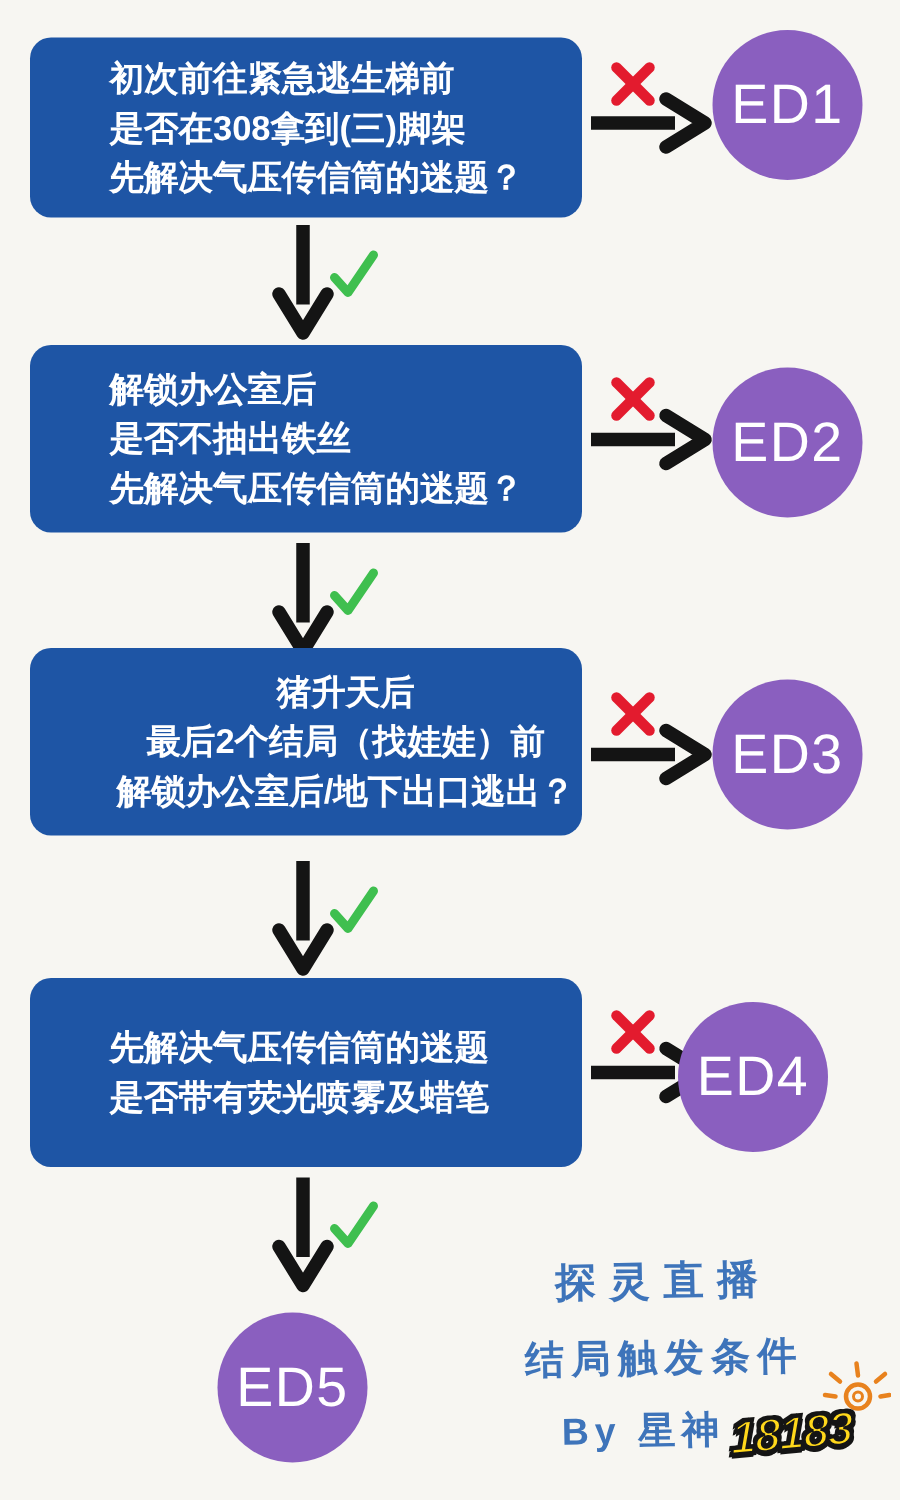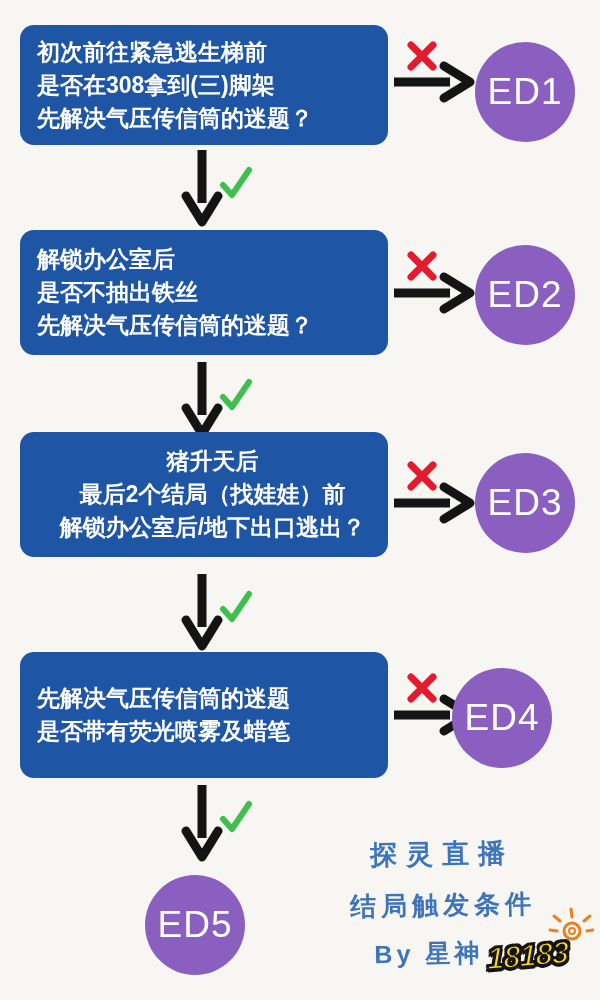--- a/index.html
+++ b/index.html
@@ -10,36 +10,36 @@
     overflow:hidden;
   }
   .stage{position:relative;width:600px;height:1000px;background:#f7f6f2;}
 
   
   .qbox{
     position:absolute;left:20px;width:368px;
     background:#1e55a5;border-radius:14px;
     color:#ffffff;font-weight:bold;font-size:23px;line-height:33px;
     display:flex;flex-direction:column;justify-content:center;
-    padding-left:17px;box-sizing:border-box;
+    padding-left:53px;box-sizing:border-box;
   }
   .qbox .qline{white-space:nowrap;}
   .b1{top:25px;height:120px;}
   .b2{top:230px;height:125px;}
   .b3{top:432px;height:125px;align-items:center;}
   .b4{top:652px;height:126px;}
 
   
   .ending{
     position:absolute;width:100px;height:100px;border-radius:50%;
     background:#8a5fbf;color:#fff;
     display:flex;align-items:center;justify-content:center;
     font-size:37px;font-weight:400;letter-spacing:1px;
   }
-  .e1{left:475px;top:42px;}
+  .e1{left:475px;top:20px;}
   .e2{left:475px;top:245px;}
   .e3{left:475px;top:453px;align-items:center;}
   .e4{left:452px;top:668px;}
   .e5{left:145px;top:875px;}
 
   .icon{position:absolute;}
 
   
   .signature{
     position:absolute;left:318px;top:836px;width:250px;

